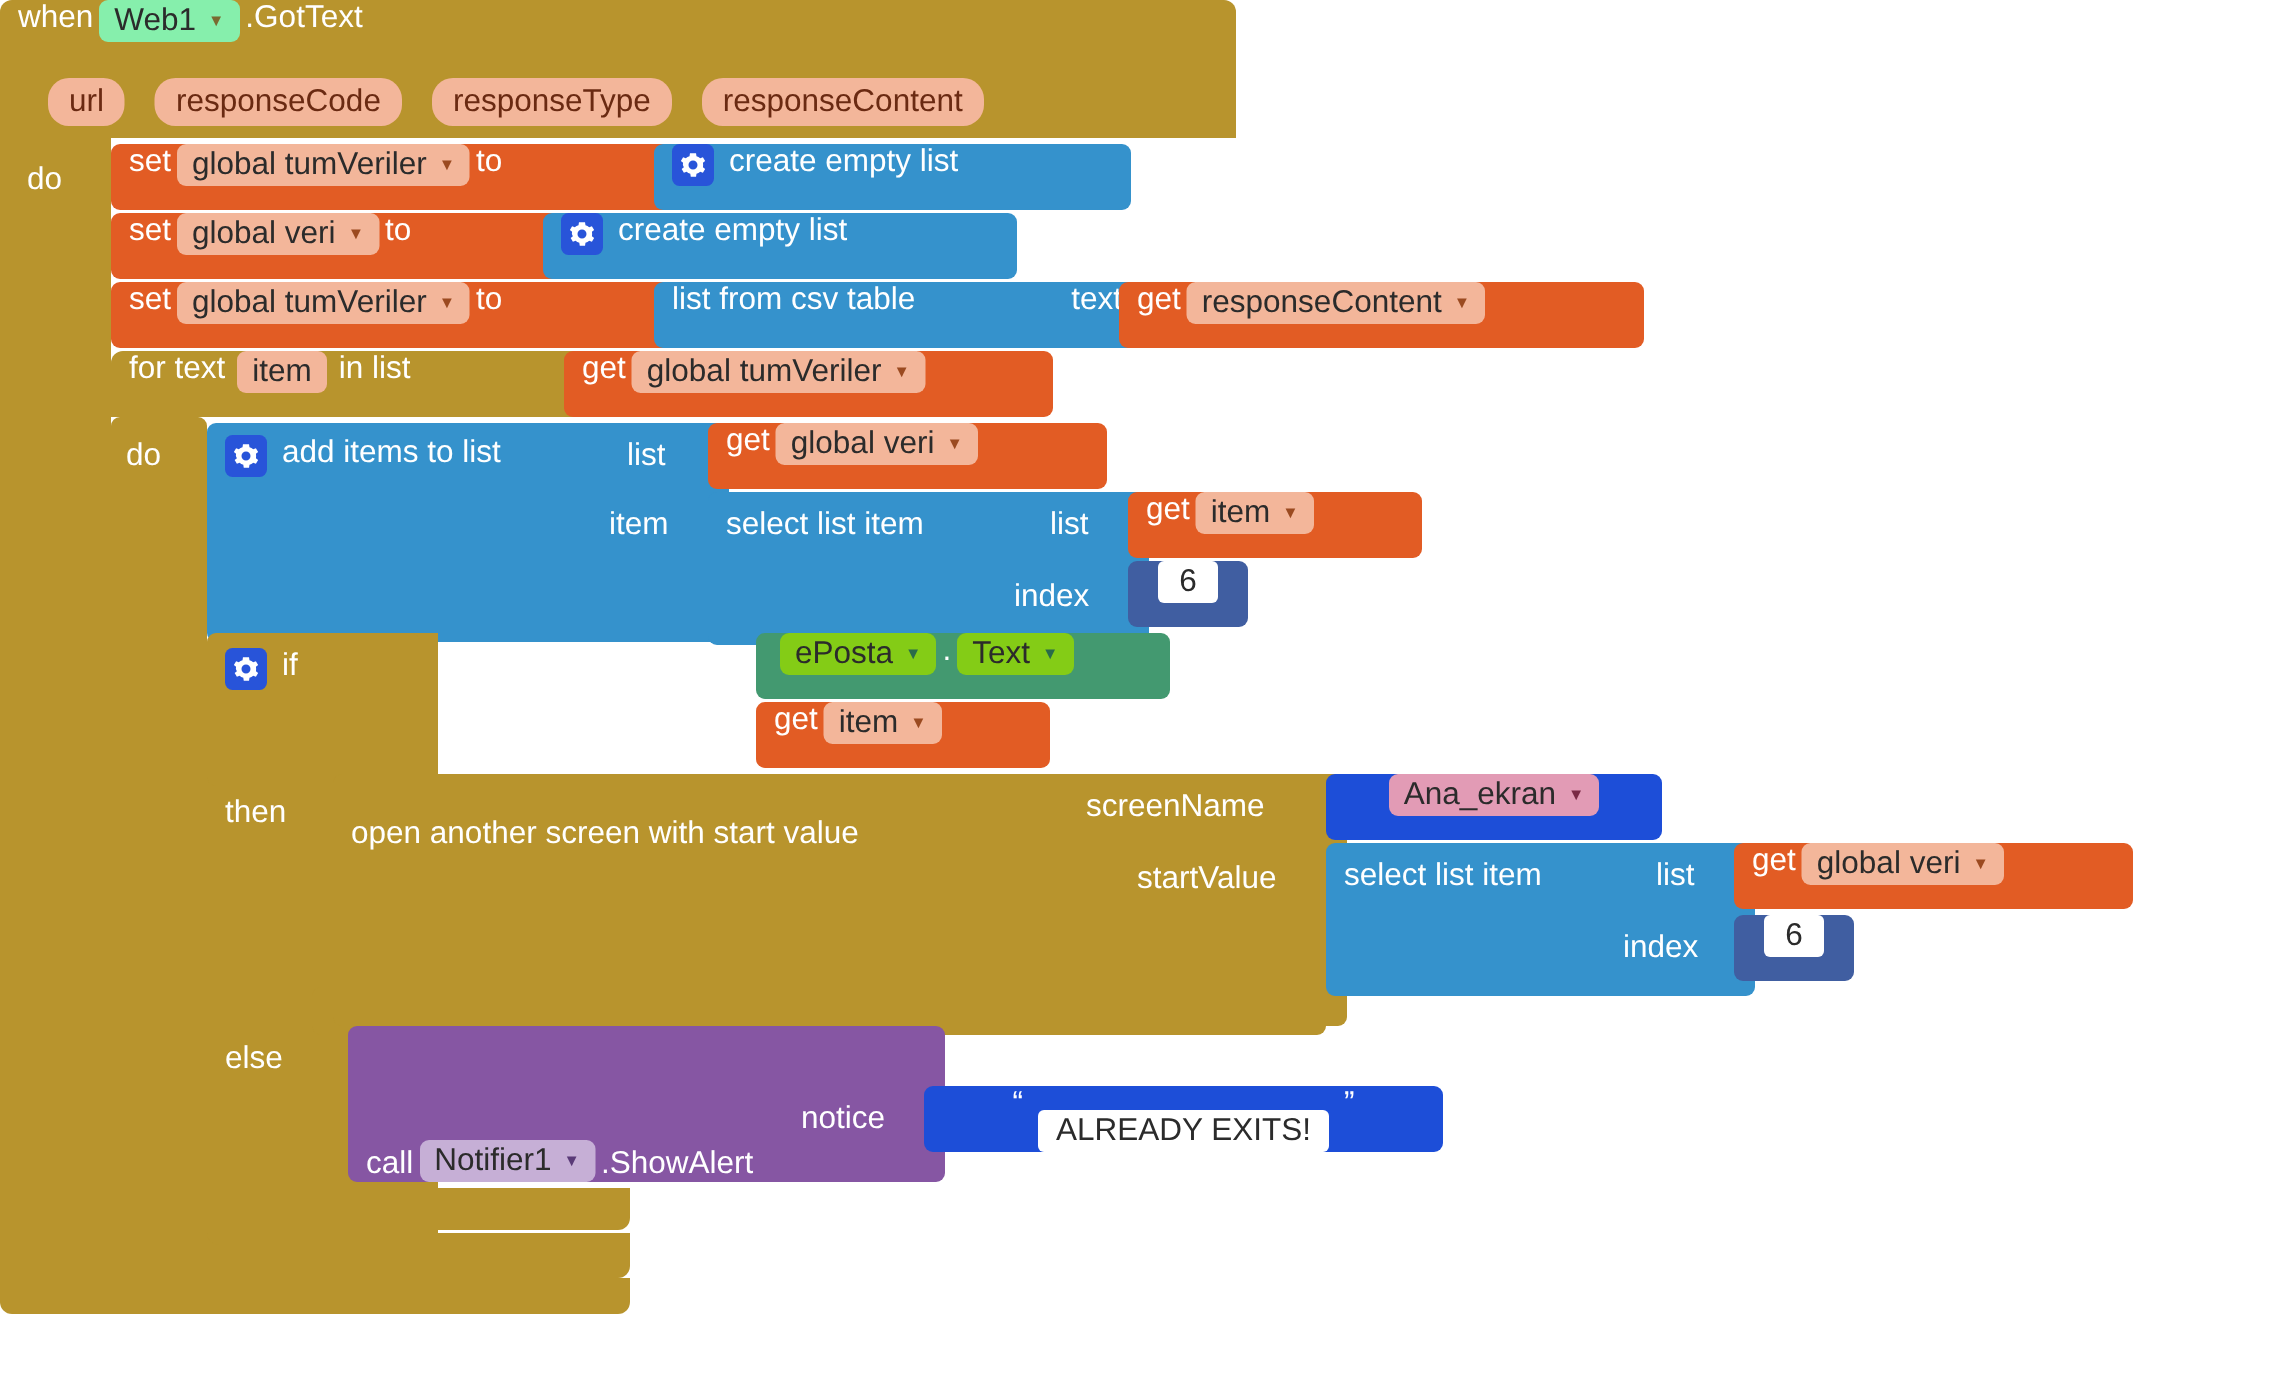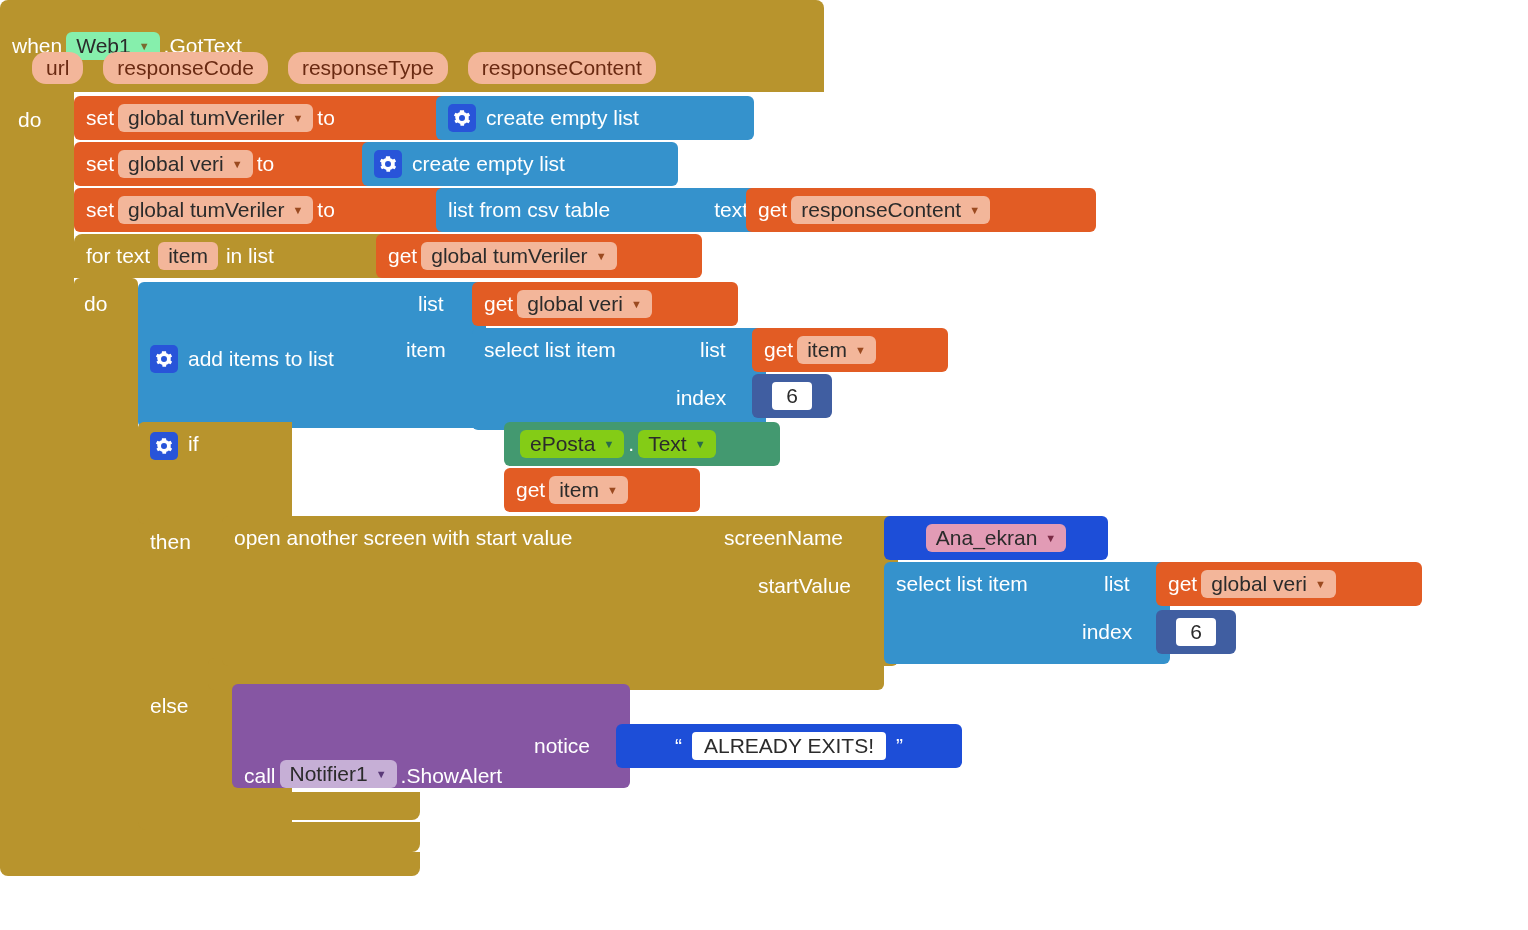--- a/index.html
+++ b/index.html
@@ -1,17 +1,17 @@
 <!DOCTYPE html>
 <html><head>
 <meta charset="utf-8">
 <style>
   html,body{margin:0;padding:0;background:#fff;width:1528px;height:930px;font-family:"Helvetica Neue",Arial,sans-serif;font-size:21px;color:#fff}
   .stage{position:relative;width:1528px;height:930px}
-  .blk{position:absolute;border-radius:6px;display:flex;align-items:center;padding:0 12px;white-space:nowrap}
+  .blk{position:absolute;border-radius:6px;display:flex;align-items:flex-start;padding:0 12px;white-space:nowrap}
   .drop{display:inline-flex;align-items:center;padding:2px 10px;border-radius:6px;margin:0 4px}
   .drop .tri{margin-left:8px;font-size:11px}
   
   .c-olive{background:#B8942D}
   .c-orange{background:#E25C24}
   .c-blue{background:#3592CC}
   .c-darkblue{background:#405EA1}
   .c-green{background:#439970}
   .c-purple{background:#8656A3}
   .c-magenta{background:#1d4ed8}
@@ -128,21 +128,21 @@
   <span class="drop d-orange">
         <span>global tumVeriler</span>
         <span class="tri">▼</span>
       </span>
 </div>
 
 <div class="blk c-olive" style="left:74px;top:278px;width:64px;height:552px;padding:0"></div>
 <div class="plain" style="left:84px;top:292px">do</div>
 <div class="blk c-olive" style="left:74px;top:822px;width:346px;height:30px;padding:0;border-radius:0 0 8px 0"></div>
 
-<div class="blk c-blue" style="left:138px;top:282px;width:324px;height:138px;align-items:center;padding-top:8px">
+<div class="blk c-blue" style="left:138px;top:282px;width:324px;height:138px;align-items:flex-start;padding-top:8px">
   <span class="gear">
         <svg viewBox="0 0 24 24">
           <path fill="#fff" d="M12 8a4 4 0 1 0 0 8 4 4 0 0 0 0-8zm9 4c0 .7-.1 1.3-.2 1.9l2 1.6-2 3.4-2.4-1a8 8 0 0 1-3.3 1.9l-.4 2.6H10l-.4-2.6a8 8 0 0 1-3.3-1.9l-2.4 1-2-3.4 2-1.6A8 8 0 0 1 3 12c0-.7.1-1.3.2-1.9l-2-1.6 2-3.4 2.4 1A8 8 0 0 1 8.9 4.2L9.3 1.6h5.4l.4 2.6a8 8 0 0 1 3.3 1.9l2.4-1 2 3.4-2 1.6c.1.6.2 1.2.2 1.9z"></path>
         </svg>
       </span>
   <span>add items to list</span>
 </div>
 <div class="plain" style="left:418px;top:292px">list</div>
 <div class="plain" style="left:406px;top:338px">item</div>
 
@@ -199,21 +199,21 @@
       </span>
 </div>
 <div class="blk c-orange" style="left:504px;top:468px;width:172px;height:44px">
   <span>get</span>
   <span class="drop d-orange">
         <span>item</span>
         <span class="tri">▼</span>
       </span>
 </div>
 
-<div class="blk c-olive" style="left:222px;top:516px;width:652px;height:140px;align-items:flex-start;padding-top:10px">
+<div class="blk c-olive" style="left:222px;top:516px;width:652px;height:140px;align-items:flex-start;padding-top:28px">
   <span>open another screen with start value</span>
 </div>
 <div class="plain" style="left:724px;top:526px">screenName</div>
 <div class="plain" style="left:758px;top:574px">startValue</div>
 <div class="blk c-magenta" style="left:884px;top:516px;width:200px;height:44px;justify-content:center">
   <span class="drop d-magenta">
         <span>Ana_ekran</span>
         <span class="tri">▼</span>
       </span>
 </div>

